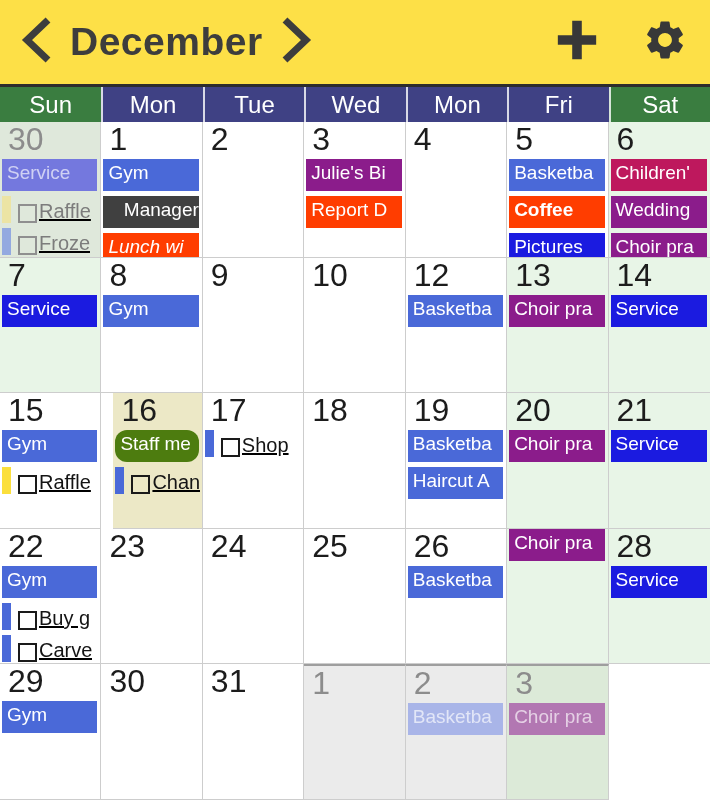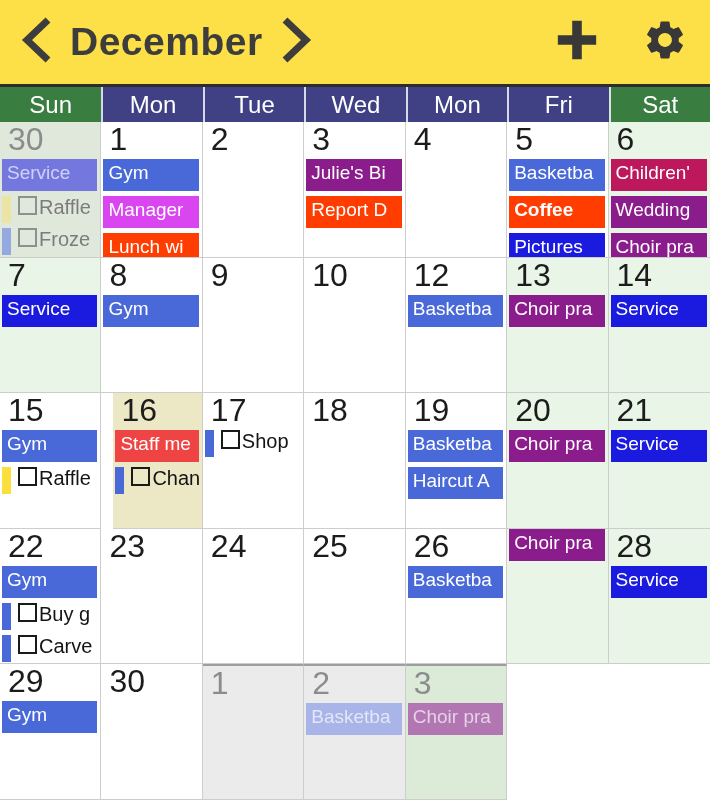--- a/index.html
+++ b/index.html
@@ -46,21 +46,21 @@
   .cell.next-sat { background:#dcead8; border-top:2px solid #9e9e9e; }
   .date { display:block; margin:3px 0 5px 8px; font-size:32px; line-height:29px; color:#1c1c1c; }
   .cell.prev .date, .cell.next .date, .cell.next-sat .date { color:#8c8c8c; }
   .events { display:block; }
   .chip {
     height:32px; margin:0 3px 5px 2px; padding-left:5px;
     color:#fff; font-size:19px; line-height:27px;
     white-space:nowrap; overflow:hidden;
   }
   .chip.faded { color:rgba(255,255,255,0.66); }
-  .task { display:flex; align-items:flex-start; height:27px; margin:0 0 5px 2px; overflow:hidden; }
+  .task { display:flex; align-items:flex-end; height:27px; margin:0 0 5px 2px; overflow:hidden;text-decoration:underline; }
   .task-bar { width:9px; height:27px; flex:0 0 9px; }
   .task-checkbox {
     width:15px; height:15px; flex:0 0 auto; margin-left:7px;
     border:2px solid #1a1a1a; background:transparent; box-sizing:content-box;
   }
   .task-label { font-size:20px; color:#141414; margin-left:2px; white-space:nowrap; overflow:hidden; }
   .task.faded .task-checkbox { border-color:#8f8f8f; }
   .task.faded .task-label { color:#7c7c7c; }
 </style>
 </head>
@@ -124,22 +124,22 @@
           <span class="task-bar" style="background: rgb(147, 169, 224);"></span>
           <span class="task-checkbox"></span>
           <span class="task-label">Froze</span>
         </div>
       </div>
   </div>
     <div class="cell day">
     <span class="date">1</span>
     <div class="events">
         <div class="chip" style="background: rgb(74, 105, 216);">Gym</div>
-        <div class="chip" style="background: #d946ef;">Manager</div>
-        <div class="chip" style="background: rgb(255, 61, 0);">Lunch wi</div>
+        <div class="chip" style="background: #404040; text-align: right;">Manager</div>
+        <div class="chip" style="background: rgb(255, 61, 0); font-style: italic;">Lunch wi</div>
       </div>
   </div>
     <div class="cell day">
     <span class="date">2</span>
     <div class="events"></div>
   </div>
     <div class="cell day">
     <span class="date">3</span>
     <div class="events">
         <div class="chip" style="background: rgb(139, 28, 139);">Julie's Bi</div>
@@ -211,21 +211,21 @@
         <div class="task">
           <span class="task-bar" style="background: rgb(251, 223, 60);"></span>
           <span class="task-checkbox"></span>
           <span class="task-label">Raffle</span>
         </div>
       </div>
   </div>
     <div class="cell today">
     <span class="date">16</span>
     <div class="events">
-        <div class="chip" style="background: #ef4444;">Staff me</div>
+        <div class="chip" style="background: #4d7c0f; border-radius: 12px;">Staff me</div>
         <div class="task">
           <span class="task-bar" style="background: rgb(74, 105, 216);"></span>
           <span class="task-checkbox"></span>
           <span class="task-label">Chan</span>
         </div>
       </div>
   </div>
     <div class="cell day">
     <span class="date">17</span>
     <div class="events">
@@ -307,20 +307,24 @@
     <div class="cell day">
     <span class="date">29</span>
     <div class="events">
         <div class="chip" style="background: rgb(74, 105, 216);">Gym</div>
       </div>
   </div>
     <div class="cell day">
     <span class="date">30</span>
     <div class="events"></div>
   </div>
+    <div class="cell day">
+    <span class="date">31</span>
+    <div class="events"></div>
+  </div>
     <div class="cell next">
     <span class="date">1</span>
     <div class="events"></div>
   </div>
     <div class="cell next">
     <span class="date">2</span>
     <div class="events">
         <div class="chip faded" style="background: rgb(169, 181, 232);">Basketba</div>
       </div>
   </div>

